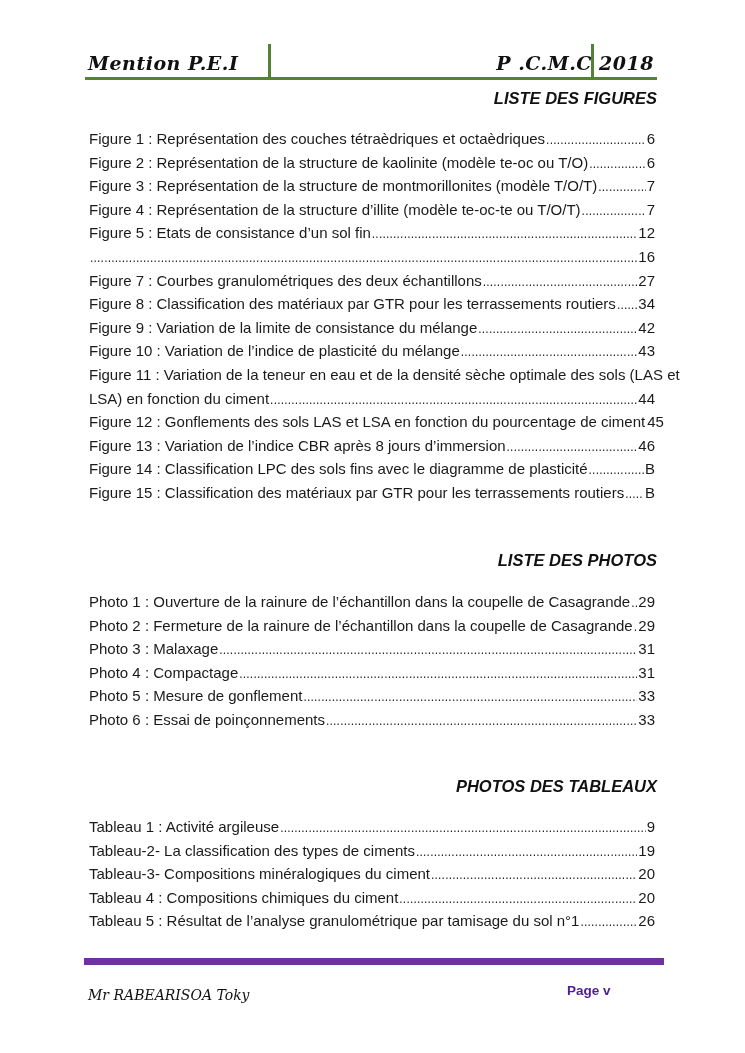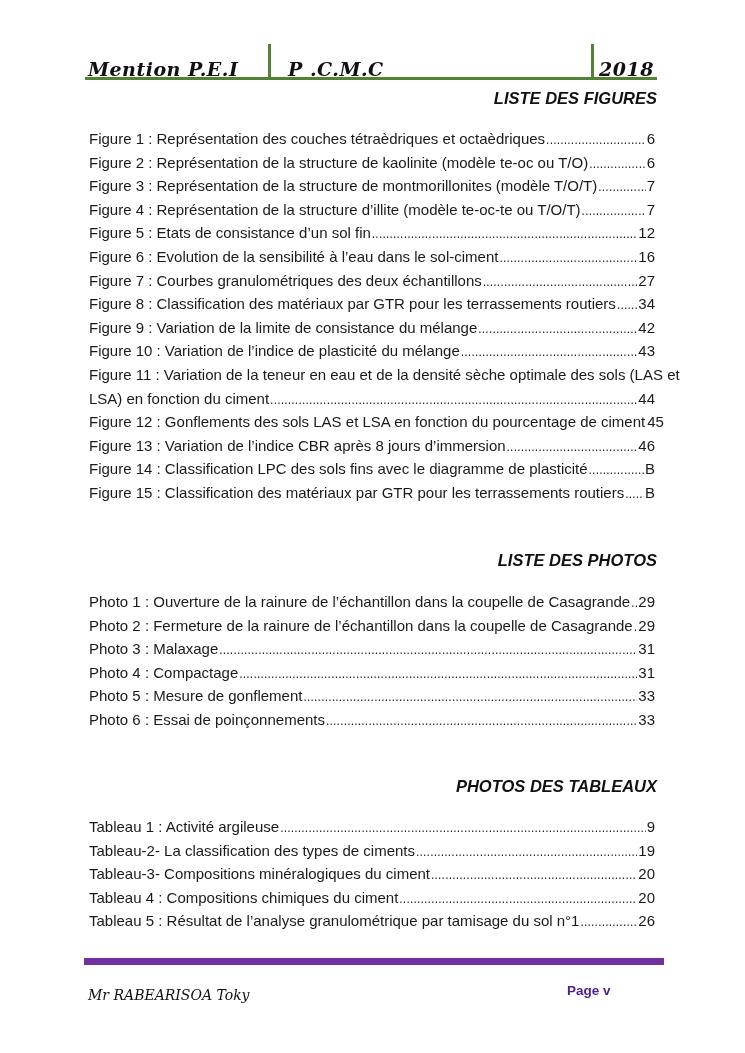--- a/index.html
+++ b/index.html
@@ -1,24 +1,24 @@
 <!DOCTYPE html>
 <html><head>
   <meta charset="utf-8">
   <style>
     html, body { margin: 0; padding: 0; background: #ffffff; }
     body { width: 745px; height: 1053px; position: relative; overflow: hidden;
       font-family: "Liberation Sans", sans-serif; color: #1a1a1a; }
     .header { position: absolute; left: 85px; top: 44px; width: 572px; height: 36px; }
     .header .hline { position: absolute; left: 0; right: 0; bottom: 0; height: 3px; background: #548235; }
     .header .vline { position: absolute; top: 0; bottom: 0; width: 3px; background: #548235; }
-    .header .cell { position: absolute; top: 14px; font-family: "DejaVu Serif", serif; font-style: italic; font-weight: bold;
+    .header .cell { position: absolute; top: 8px; font-family: "DejaVu Serif", serif; font-style: italic; font-weight: bold;
       font-size: 19px; letter-spacing: 0.5px; color: #111; }
     .h-left { left: 3px; }
-    .h-center { left: 187px; width: 320px; text-align: left; margin-left: 16px; }
+    .h-center { left: 187px; width: 320px; text-align: right; }
     .h-right { right: 3px; }
     .sec-title { position: absolute; left: 85px; width: 572px; text-align: right; font-weight: bold; font-size: 16.5px; color: #111; font-style: italic; }
     .toc { position: absolute; left: 89px; width: 566px; font-size: 15px; }
     .row { display: flex; align-items: baseline; height: 23.6px; line-height: 23.6px; white-space: nowrap; }
     .row .lbl { flex: 0 0 auto; }
     .row .dots { flex: 1 1 auto; overflow: hidden; margin: 0 1px; position: relative; height: 10px; }
     .row .dots::after { content: "........................................................................................................................................................................................................................"; position: absolute; left: 0; bottom: -1px; font-size: 12px; line-height: 10px; letter-spacing: 0.2px; }
     .row .pg { flex: 0 0 auto; }
     .footer-bar { position: absolute; left: 84px; top: 958px; width: 580px; height: 7px; background: #7030a0; }
     .footer-author { position: absolute; left: 88px; top: 987px; font-family: "DejaVu Serif", serif; font-style: italic; font-size: 14px; color: #111; }
@@ -57,21 +57,20 @@
       <span class="lbl">Figure 4 : Représentation de la structure d’illite (modèle te-oc-te ou T/O/T)</span>
       <span class="dots"></span>
       <span class="pg">7</span>
     </div>
     <div class="row">
       <span class="lbl">Figure 5 : Etats de consistance d’un sol fin </span>
       <span class="dots"></span>
       <span class="pg">12</span>
     </div>
     <div class="row">
-      <span class="lbl">Figure 6 : Evolution de la sensibilité à l’eau dans le sol-ciment</span>
       <span class="dots"></span>
       <span class="pg">16</span>
     </div>
     <div class="row">
       <span class="lbl">Figure 7 : Courbes granulométriques des deux échantillons</span>
       <span class="dots"></span>
       <span class="pg">27</span>
     </div>
     <div class="row">
       <span class="lbl">Figure 8 : Classification des matériaux par GTR pour les terrassements routiers </span>

